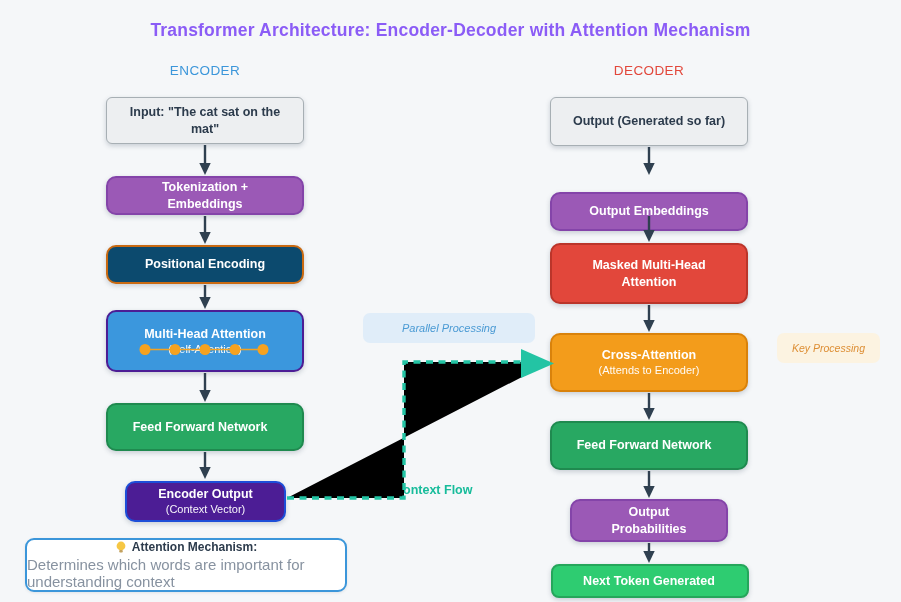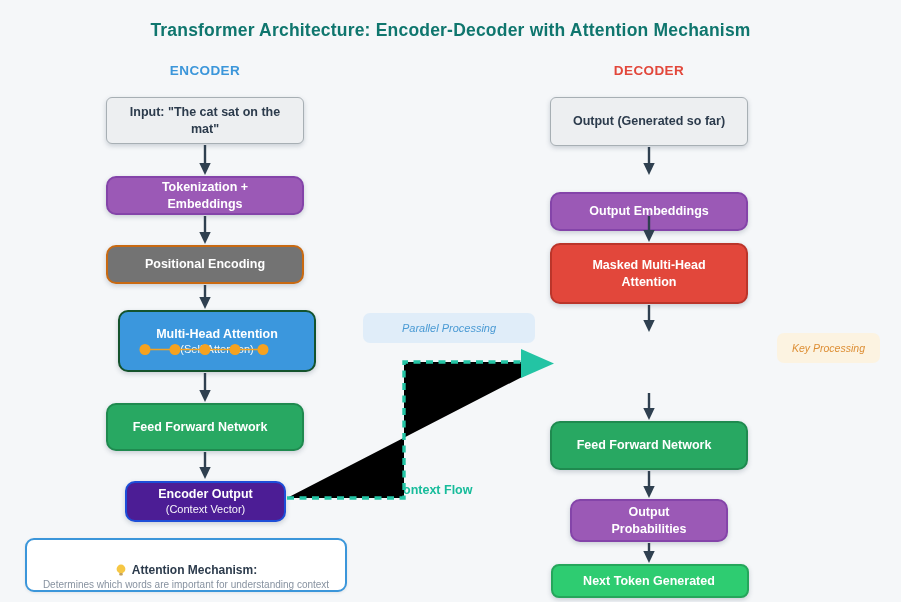--- a/index.html
+++ b/index.html
@@ -3,39 +3,39 @@
 <meta charset="utf-8">
 <style>
   html,body{margin:0;padding:0;background:#ffffff;}
   #stage{
     position:relative;width:901px;height:602px;overflow:hidden;
     background:#f5f7f9;
     font-family:"Liberation Sans",sans-serif;
   }
   #title{
     position:absolute;top:20px;left:0;width:100%;text-align:center;
-    font-size:17.5px;font-weight:bold;color:#0f766e;letter-spacing:.2px;
+    font-size:17.5px;font-weight:bold;color:#8b5cf6;letter-spacing:.2px;
   }
   .col-heading{
     position:absolute;width:198px;text-align:center;
-    font-size:13.5px;font-weight:bold;letter-spacing:.4px;
+    font-size:13.5px;font-weight:normal;letter-spacing:.4px;
   }
   #enc-heading{left:106px;top:63px;color:#3b96da;}
   #dec-heading{left:550px;top:63px;color:#e2473b;}
 
   .node{
     position:absolute;display:flex;flex-direction:column;align-items:center;justify-content:center;
     border-radius:10px;color:#fff;font-weight:bold;font-size:12.5px;text-align:center;
     line-height:1.3;box-shadow:0 2px 5px rgba(40,60,80,.22);box-sizing:border-box;padding:2px 18px;
   }
   .node .sub{font-weight:normal;font-size:11px;opacity:.96;}
   .gray  {background:#edeff1;border:1.5px solid #a7afb4;color:#2c3b4c;border-radius:6px;}
   .purple{background:#9b59b6;border:2px solid #8444a9;}
-  .orangebx{background:#737373;border:2px solid #c96a12;}
-  .bluebx{background:#3b97dd;border:2px solid #14532d;margin-left:12px;}
+  .orangebx{background:#0c4a6e;border:2px solid #c96a12;}
+  .bluebx{background:#3b97dd;border:2px solid #4c1d95;}
   .greenbx{background:#28a862;border:2px solid #1f8a4f;padding-left:8px;}
   .tealbx{background:#4c1d95;border:2px solid #1d4ed8;}
   .redbx {background:#e2473b;border:2px solid #bb352a;}
   .amberbx{background:#f39c1b;border:2px solid #d9820b;}
   .brightgreen{background:#2ecc71;border:2px solid #25a65b;padding-left:16px;}
 
   
   #e0{left:106px;top:97px;width:198px;height:47px;}
   #e1{left:106px;top:176px;width:198px;height:39px;}
   #e2{left:106px;top:245px;width:198px;height:39px;}
@@ -61,21 +61,21 @@
     position:absolute;left:394px;top:483px;color:#17bc9b;font-weight:bold;font-size:12.5px;
   }
 
   #note{
     position:absolute;left:25px;top:538px;width:318px;height:50px;
     background:#ffffff;border:2px solid #3b96da;border-radius:9px;
     display:flex;flex-direction:column;align-items:center;justify-content:flex-end;gap:2px;
     box-shadow:0 1px 3px rgba(40,60,80,.10);
   }
   #note .note-title{display:flex;align-items:center;gap:5px;font-weight:bold;font-size:12px;color:#2c3b4c;}
-  #note .note-body{font-size:10px;color:#8792a0;}
+  #note .note-body{font-size:15px;color:#8792a0;}
 
   #overlay{position:absolute;left:0;top:0;pointer-events:none;}
 </style>
 </head>
 <body>
 
 <div id="stage">
 
   <div id="title">Transformer Architecture: Encoder-Decoder with Attention Mechanism</div>
 
@@ -104,20 +104,24 @@
   </div>
 
   <div id="d0" class="node gray">
     <span>Output (Generated so far)</span>
   </div>
   <div id="d1" class="node purple">
     <span>Output Embeddings</span>
   </div>
   <div id="d2" class="node redbx">
     <span>Masked Multi-Head Attention</span>
+  </div>
+  <div id="d3" class="node amberbx">
+    <span>Cross-Attention</span>
+    <span class="sub">(Attends to Encoder)</span>
   </div>
   <div id="d4" class="node greenbx">
     <span>Feed Forward Network</span>
   </div>
   <div id="d5" class="node purple">
     <span>Output Probabilities</span>
   </div>
   <div id="d6" class="node brightgreen">
     <span>Next Token Generated</span>
   </div>

